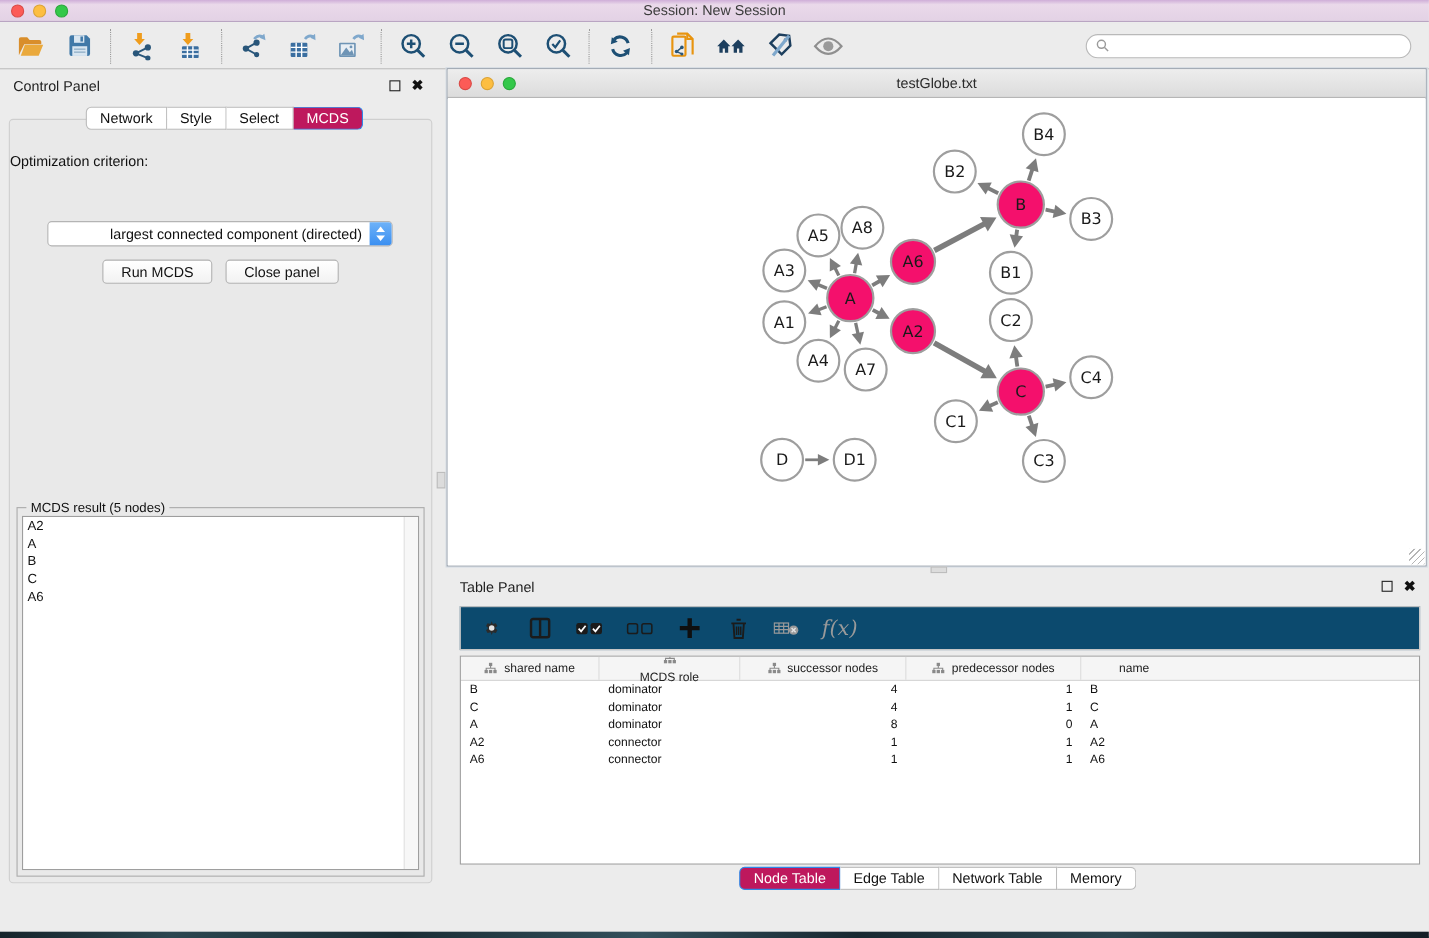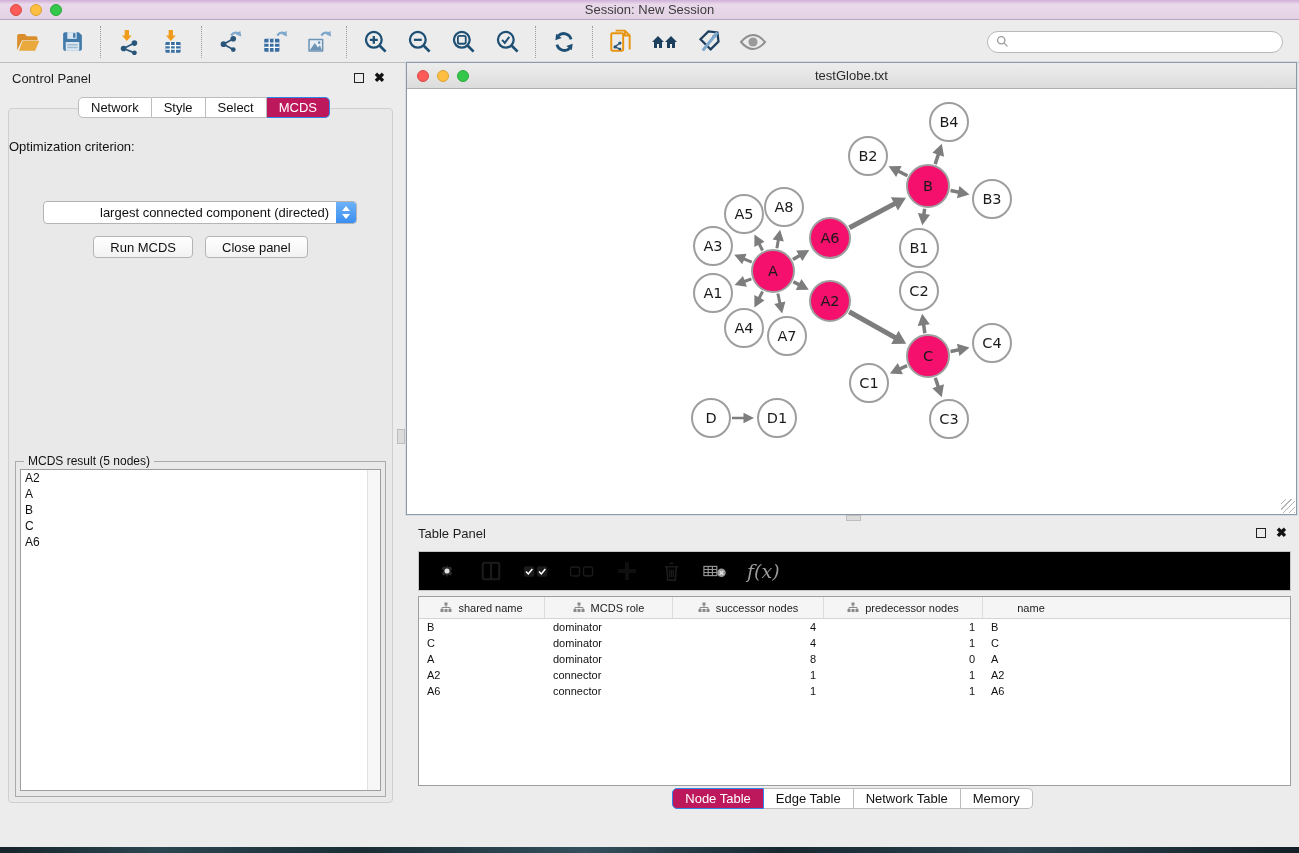--- a/index.html
+++ b/index.html
@@ -78,21 +78,21 @@
 
   
   .v-grip { position:absolute; left:397px; top:429px; width:8px; height:15px; background:#dcdcdc;
     border:1px solid #bdbdbd; cursor:col-resize; }
   .h-grip { position:absolute; left:846px; top:515px; width:15px; height:6px; background:#dcdcdc;
     border:1px solid #bdbdbd; cursor:row-resize; }
 
   
   .table-panel { position:absolute; left:406px; top:520px; width:893px; height:295px; }
   .tp-header { height:26px; display:flex; align-items:center; padding:0 12px; }
-  .tp-toolbar { position:absolute; left:12px; top:31px; right:8px; height:40px; background:#000000;
+  .tp-toolbar { position:absolute; left:12px; top:31px; right:8px; height:40px; background:#0c4a6e;
     border:1px solid #c6c6c6; display:flex; align-items:center; gap:20px; padding-left:16px; }
   .tp-tool { display:flex; align-items:center; justify-content:center; min-width:24px; height:26px; cursor:pointer; }
   .tp-tool.disabled { cursor:default; }
   .fx-label { font-family:"DejaVu Serif", serif; font-style:italic; font-size:19px; color:#9a9a9a; }
 
   .table-wrap { position:absolute; left:12px; top:76px; right:8px; height:190px; background:#fff; border:1px solid #9e9e9e; overflow:hidden; }
   .thead { display:flex; height:22px; background:#f5f5f5; border-bottom:1px solid #d4d4d4; }
   .th { display:flex; align-items:center; justify-content:center; gap:6px; font-size:11px; color:#222;
     border-right:1px solid #dcdcdc; height:100%; cursor:pointer; }
   .th:last-child { border-right:none; }
@@ -498,21 +498,21 @@
             <svg width="12" height="11" viewBox="0 0 12 11">
               <rect x="4.5" y="0.5" width="3" height="3" fill="#8a8a8a"></rect>
               <rect x="0.5" y="7" width="3" height="3" fill="#8a8a8a"></rect>
               <rect x="4.5" y="7" width="3" height="3" fill="#8a8a8a"></rect>
               <rect x="8.5" y="7" width="3" height="3" fill="#8a8a8a"></rect>
               <path d="M6 3.5v2M2 7V5.5h8V7" stroke="#8a8a8a" fill="none"></path>
             </svg>
           </span>
           <span>shared name</span>
         </div>
-        <div class="th" style="width: 128px;">
+        <div class="th" style="width: 128px; flex-direction: column;">
           <span style="display: flex;">
             <svg width="12" height="11" viewBox="0 0 12 11">
               <rect x="4.5" y="0.5" width="3" height="3" fill="#8a8a8a"></rect>
               <rect x="0.5" y="7" width="3" height="3" fill="#8a8a8a"></rect>
               <rect x="4.5" y="7" width="3" height="3" fill="#8a8a8a"></rect>
               <rect x="8.5" y="7" width="3" height="3" fill="#8a8a8a"></rect>
               <path d="M6 3.5v2M2 7V5.5h8V7" stroke="#8a8a8a" fill="none"></path>
             </svg>
           </span>
           <span>MCDS role</span>

